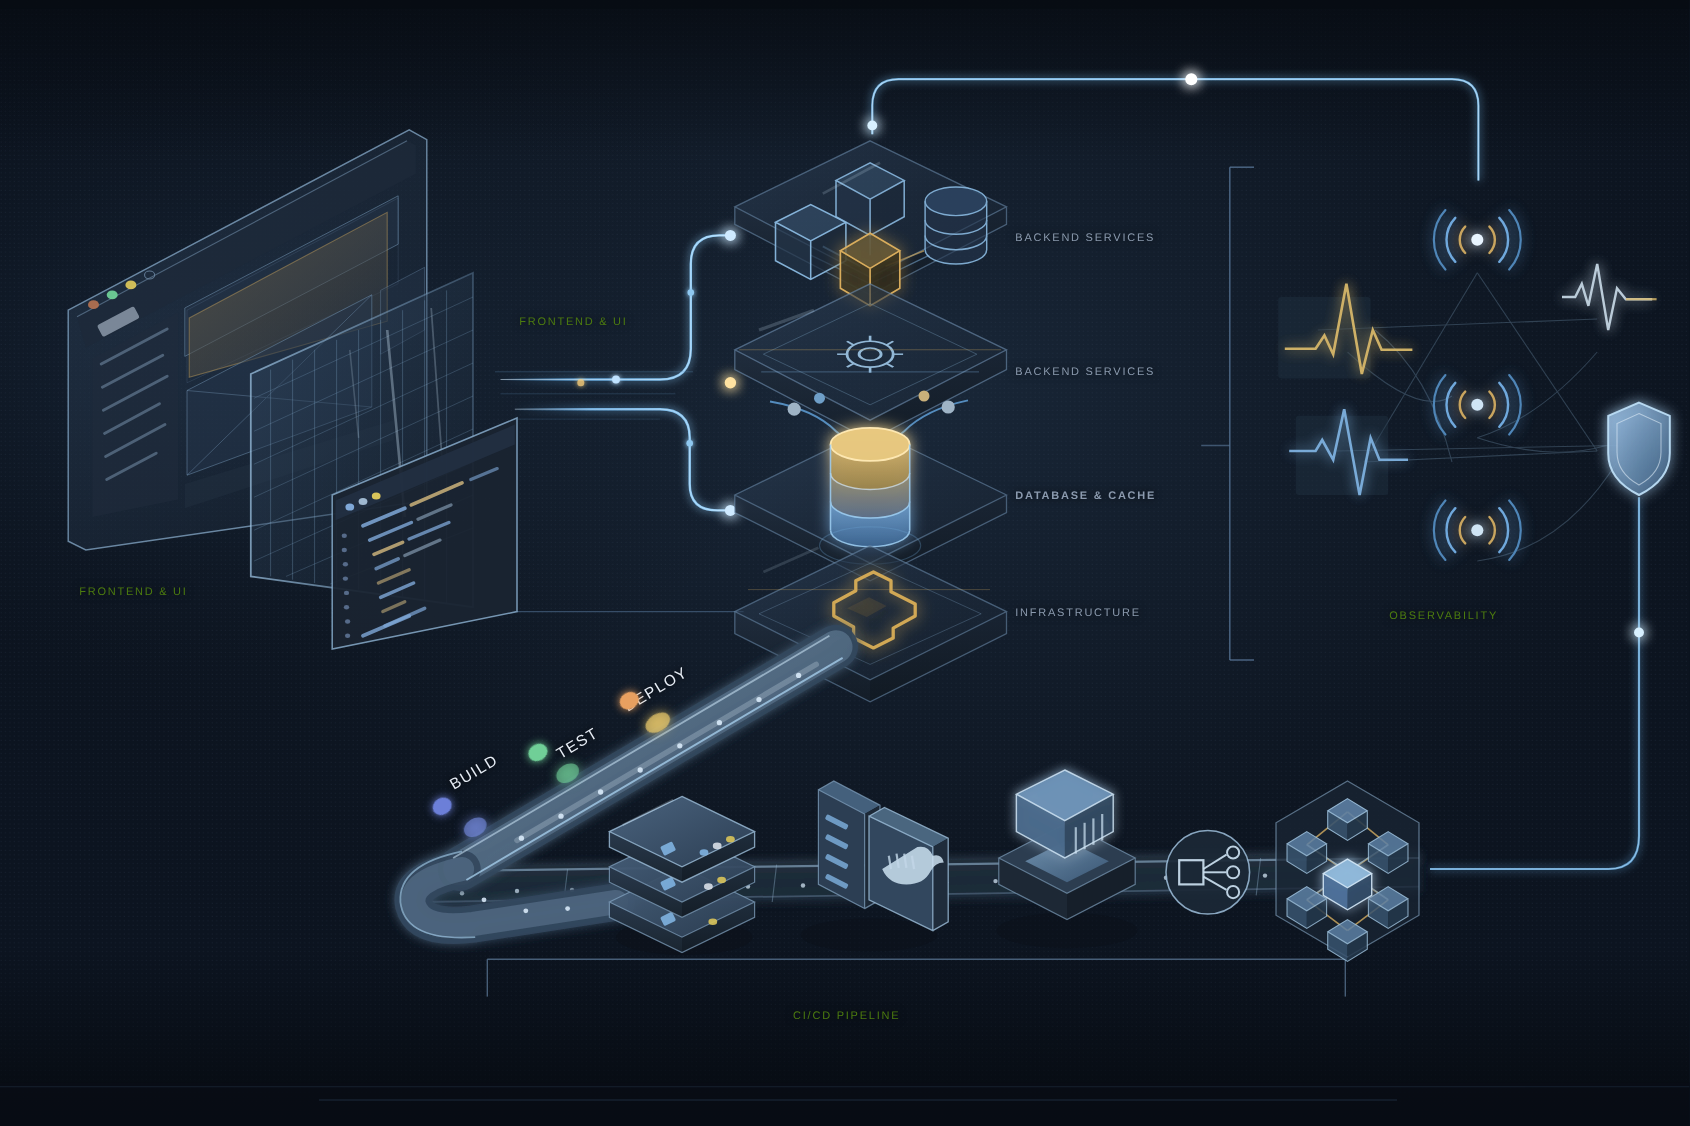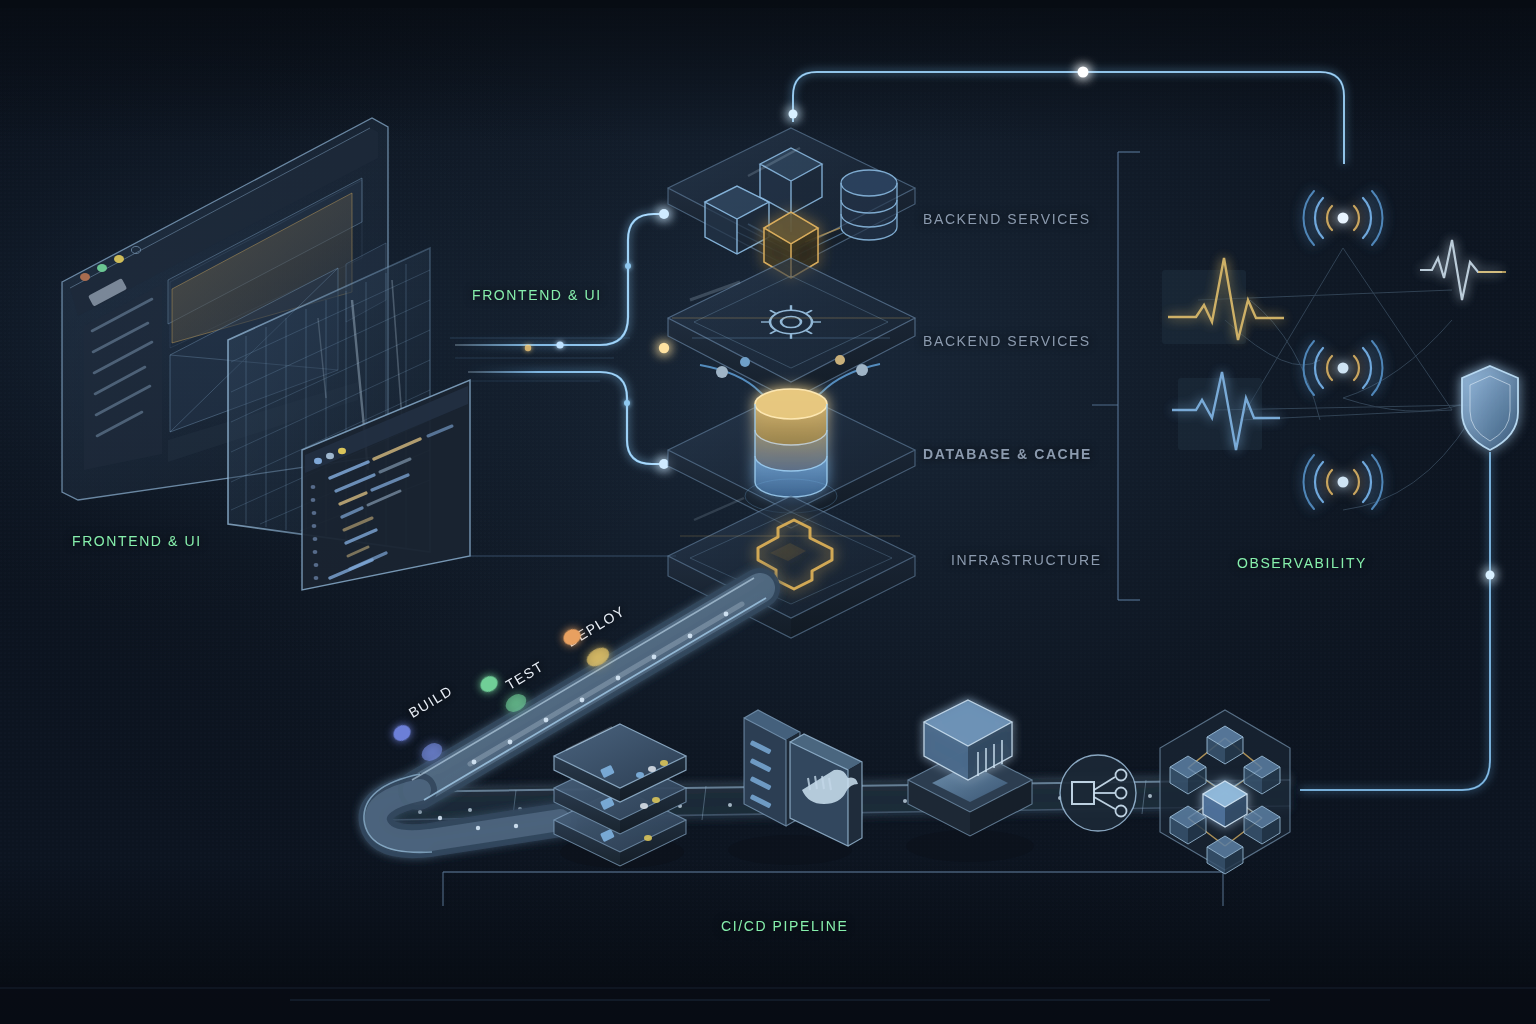--- a/index.html
+++ b/index.html
@@ -9,27 +9,27 @@
     font-family:"Liberation Sans", sans-serif;
   }
   #stage { position:relative; width:1536px; height:1024px; }
   #stage svg.layer { position:absolute; top:0; left:0; width:1536px; height:1024px; }
 
   .lbl {
     position:absolute;
     font-family:"Liberation Sans", sans-serif;
     letter-spacing:1.6px;
     color:#8b9aae;
-    font-size:14px;
+    font-size:10px;
     white-space:nowrap;
     text-transform:uppercase;
     text-shadow:0 0 8px rgba(0,0,0,.8);
     pointer-events:none;
   }
-  .lbl.dim { color:#86efac; }
+  .lbl.dim { color:#4d7c0f; }
   .stage-lbl {
     position:absolute;
     font-size:14px;
     letter-spacing:1.4px;
     color:#e8eef6;
     white-space:nowrap;
     text-shadow:0 0 6px rgba(0,0,0,.9);
   }
 </style>
 </head>
@@ -816,22 +816,22 @@
       <path d="M1490 376 L1510 385 L1510 411 Q1510 430 1490 441 Q1470 430 1470 411 L1470 385 Z" fill="none" stroke="#e6f2fb" stroke-width="1" opacity=".55"></path>
     </g>
   </svg>
 
   <div>
     <div class="lbl dim" style="left:72px;  top:533px;">FRONTEND &amp; UI</div>
     <div class="lbl dim" style="left:472px; top:287px;">FRONTEND &amp; UI</div>
     <div class="lbl" style="left:923px; top:211px;">BACKEND SERVICES</div>
     <div class="lbl" style="left:923px; top:333px;">BACKEND SERVICES</div>
     <div class="lbl" style="left:923px; top:446px;font-weight:bold;">DATABASE &amp; CACHE</div>
-    <div class="lbl" style="left:923px; top:552px;margin-left:28px;">INFRASTRUCTURE</div>
-    <div class="lbl dim" style="left:1237px;top:555px;">OBSERVABILITY</div>
+    <div class="lbl" style="left:923px; top:552px;">INFRASTRUCTURE</div>
+    <div class="lbl dim" style="left:1263px;top:555px;">OBSERVABILITY</div>
     <div class="lbl dim" style="left:721px; top:918px;">CI/CD PIPELINE</div>
   </div>
 
   <div>
     <div class="stage-lbl" style="left:410px; top:706px; transform:rotate(-31deg); transform-origin:left center;">BUILD</div>
     <div class="stage-lbl" style="left:507px; top:678px; transform:rotate(-31deg); transform-origin:left center;">TEST</div>
     <div class="stage-lbl" style="left:568px; top:635px; transform:rotate(-31deg); transform-origin:left center;">DEPLOY</div>
   </div>
 
   <svg class="layer" viewBox="0 0 1536 1024">

